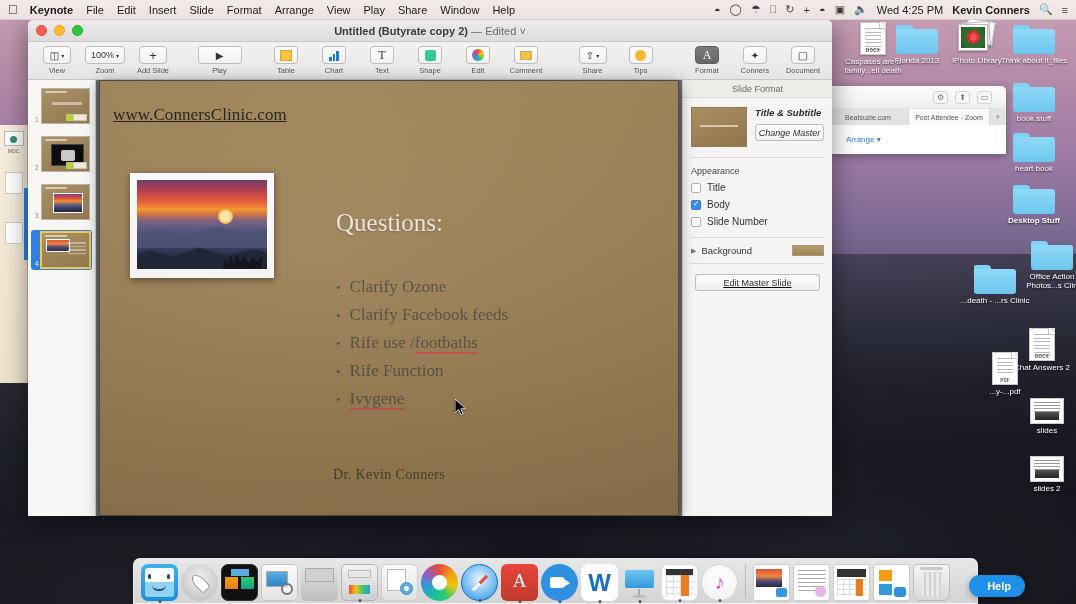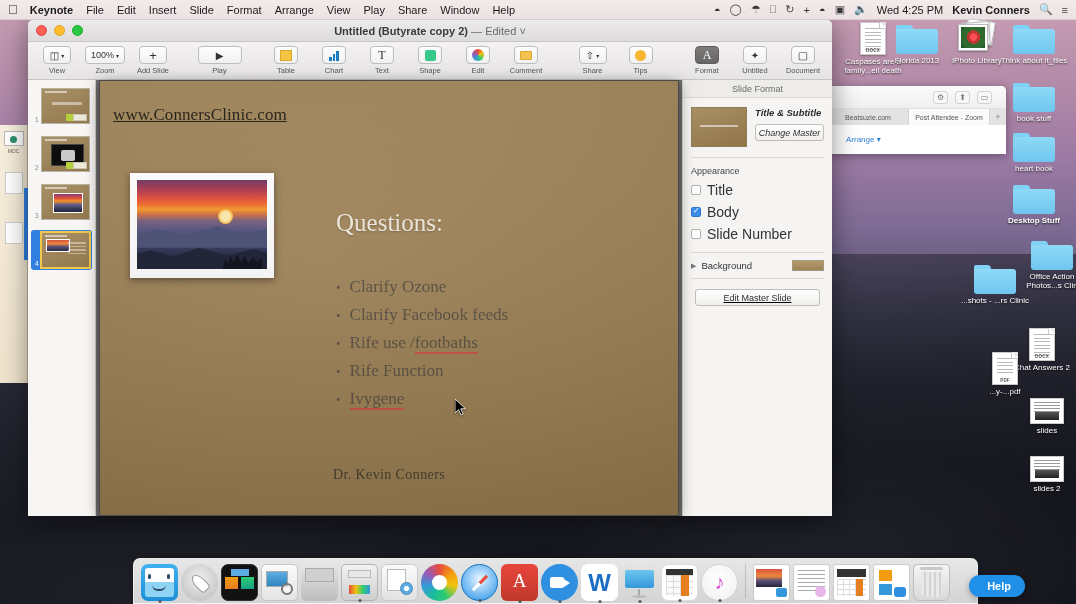--- a/index.html
+++ b/index.html
@@ -269,21 +269,21 @@
     background:linear-gradient(180deg,#fefefe,#f0efed);
     font-size:9px; color:#2f2f2f; display:flex;align-items:center;justify-content:center;
   }
   .insp-sep { height:1px; background:#dcd9d4; margin:0 8px; }
   #insp-appearance { padding:8px 8px 4px 8px; }
   .insp-sect-title { font-size:9px; color:#444; margin-bottom:6px; }
   .chk-row { display:flex; align-items:center; gap:6px; margin-bottom:6px; }
   .chk { width:10px;height:10px;border:1px solid #b3b0ab;border-radius:2px;background:#fff; flex:none;}
   .chk.on { background:#3b8beb; border-color:#2f77cf; position:relative;}
   .chk.on::after{content:"✓"; position:absolute; left:1px; top:-2px; font-size:8px; color:#fff;}
-  .chk-label { font-size:14px; color:#333; }
+  .chk-label { font-size:10px; color:#333; }
   #insp-bg { display:flex; align-items:center; padding:7px 8px; gap:5px; }
   .disclose { font-size:7px; color:#777; }
   .bg-label { font-size:9.5px; color:#333; flex:1; }
   .bg-swatch { width:32px;height:11px;border:1px solid #a49madd; border:1px solid #a49a84;
     background:linear-gradient(180deg,#b69a6a,#9c8256); }
   #insp-footer { padding:10px 12px;text-decoration:underline; }
 
   
   #dock {
     position:absolute; left:133px; bottom:0; width:845px; height:46px;
@@ -436,21 +436,21 @@
     <div class="ic-label">Desktop Stuff</div>
   </div>
 
   <div class="desk-icon" style="left:1015px;top:238px;">
     <div class="folder-glyph"></div>
     <div class="ic-label">Office Action Photos...s Clin</div>
   </div>
 
   <div class="desk-icon" style="left:958px;top:262px;">
     <div class="folder-glyph"></div>
-    <div class="ic-label">...shots - ...rs Clinic</div>
+    <div class="ic-label">...death - ...rs Clinic</div>
   </div>
 
   <div class="desk-icon" style="left:1005px;top:328px;">
     <div class="doc-glyph">
       <div class="corner"></div>
       <div class="lines">
           <i></i>
           <i></i>
           <i></i>
           <i></i>
@@ -678,21 +678,21 @@
       <div class="tb-item">
         <div class="tb-btn sq active">
             <span style="font-family:'Liberation Serif',serif;font-size:12px;">A</span>
           </div>
         <div class="tb-label">Format</div>
       </div>
       <div class="tb-item">
         <div class="tb-btn sq">
             <span style="font-size:10px;">✦</span>
           </div>
-        <div class="tb-label">Untitled</div>
+        <div class="tb-label">Conners</div>
       </div>
       <div class="tb-item">
         <div class="tb-btn sq">
             <span style="font-size:11px;">▢</span>
           </div>
         <div class="tb-label">Document</div>
       </div>
     </div>
   </div>
 

